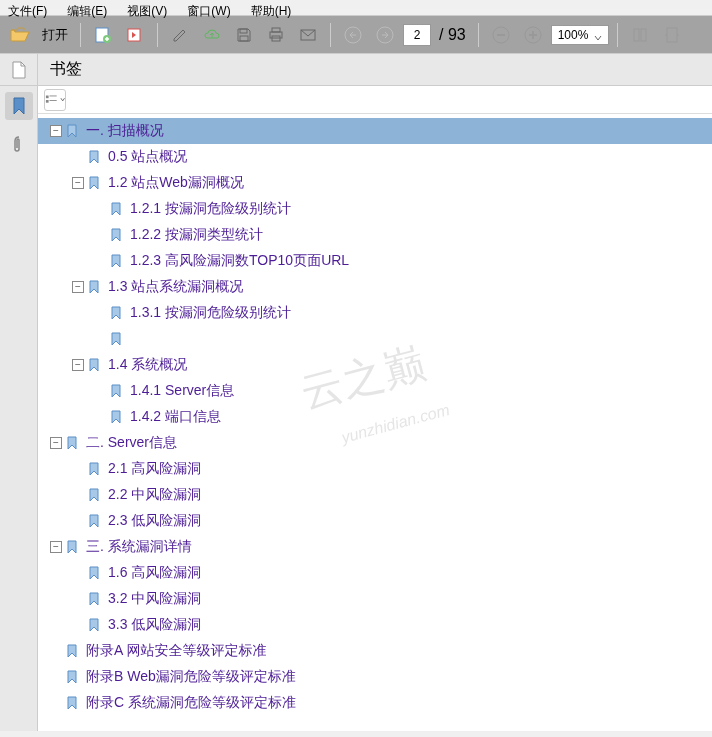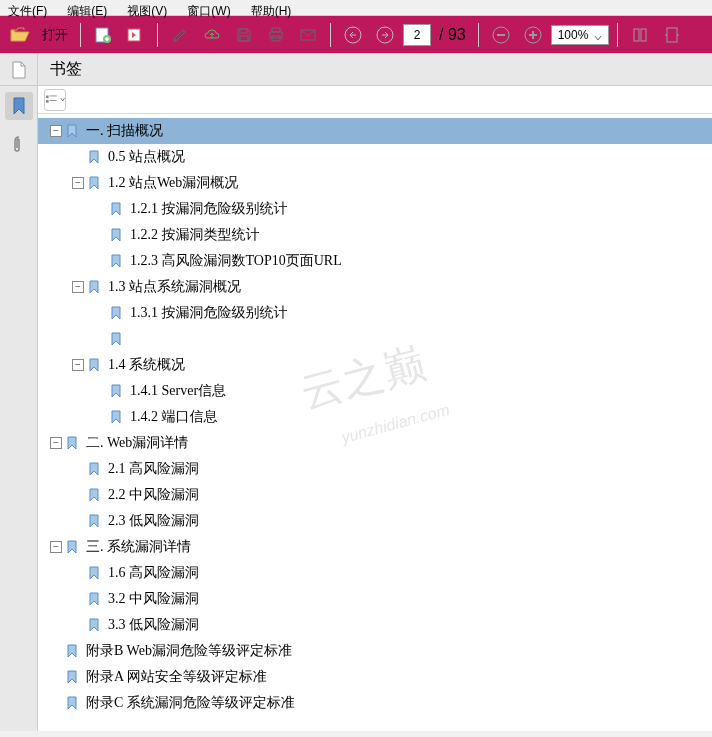--- a/index.html
+++ b/index.html
@@ -1,21 +1,21 @@
 <!DOCTYPE html>
 <html><head>
 <meta charset="utf-8">
 <style>
 * { margin: 0; padding: 0; box-sizing: border-box; font-family: "Microsoft YaHei", Arial, sans-serif; }
 body { width: 712px; height: 737px; background: #f0f0f0; overflow: hidden; font-size: 13px; }
 
 .menubar { background: #f0f0f0; padding: 2px 4px; display: flex; gap: 12px; border-bottom: 1px solid #ccc; height: 16px; }
 .menubar span { cursor: pointer; padding: 1px 4px; font-size: 12px; }
 
-.toolbar { background: #be185d; padding: 4px 6px; display: flex; align-items: center; gap: 4px; border-bottom: 1px solid #ccc; height: 38px; }
+.toolbar { background: #a3a3a3; padding: 4px 6px; display: flex; align-items: center; gap: 4px; border-bottom: 1px solid #ccc; height: 38px; }
 .tb-btn { width: 28px; height: 28px; display: flex; align-items: center; justify-content: center; border-radius: 3px; cursor: pointer; }
 .tb-sep { width: 1px; height: 24px; background: #ccc; margin: 0 4px; }
 .tb-text { font-size: 13px; padding: 0 4px; }
 .page-input { width: 28px; height: 22px; text-align: center; border: 1px solid #999; font-size: 12px; }
 .page-total { font-size: 16px; padding: 0 4px; }
 .zoom-box { border: 1px solid #999; padding: 2px 6px; font-size: 12px; display: flex; align-items: flex-end; gap: 6px; background: #fff; }
 
 .tabbar { background: #e8e8e8; display: flex; align-items: center; height: 32px; border-bottom: 1px solid #ccc; }
 .tab-left { width: 38px; display: flex; align-items: center; justify-content: center; border-right: 1px solid #ccc; height: 100%; }
 .tab-title { padding: 0 12px; font-size: 16px; }
@@ -29,21 +29,21 @@
 .pane-tools { height: 28px; border-bottom: 1px solid #ddd; display: flex; align-items: center; padding: 0 6px; gap: 6px; }
 .tool-sm { width: 22px; height: 22px; border: 1px solid #ccc; border-radius: 3px; display: flex; align-items: center; justify-content: center; cursor: pointer; }
 
 .tree { padding: 4px 0; }
 .node { display: flex; align-items: center; height: 26px; padding-left: 8px; cursor: pointer; white-space: nowrap; }
 .node.sel { background: #8db4d6; }
 .node .sp { display: inline-block; }
 .toggle { width: 12px; height: 12px; border: 1px solid #888; display: flex; align-items: center; justify-content: center; font-size: 10px; line-height: 1; margin-right: 4px; background: #fff; color: #555; }
 .toggle-empty { width: 16px; }
 .bm-ico { width: 14px; height: 14px; margin-right: 6px; display: flex; align-items: center; }
-.lbl { font-size: 14px; color: #000000; font-family: Liberation Serif, serif; }
+.lbl { font-size: 14px; color: #4c1d95; }
 
 .watermark { position: absolute; top: 350px; left: 300px; font-size: 42px; color: rgba(150,150,150,0.25); transform: rotate(-15deg); pointer-events: none; font-weight: 300; }
 .watermark2 { position: absolute; top: 415px; left: 340px; font-size: 16px; color: rgba(150,150,150,0.25); transform: rotate(-15deg); pointer-events: none; font-style: italic; }
 
 svg { display: block; }
 </style>
 </head>
 <body>
 
 <div class="menubar">
@@ -315,21 +315,21 @@
           <span class="lbl">1.4.2 端口信息</span>
         </div>
         <div class="node">
           <span class="sp" style="width: 4px;"></span>
           <span class="toggle">−</span>
           <span class="bm-ico">
             <svg width="12" height="14" viewBox="0 0 12 14">
               <path d="M2 1 L10 1 L10 13 L6 9 L2 13 Z" fill="#a8c8e8" stroke="#5a8fc7"></path>
             </svg>
           </span>
-          <span class="lbl">二. Web漏洞详情</span>
+          <span class="lbl">二. Server信息</span>
         </div>
         <div class="node">
           <span class="sp" style="width: 26px;"></span>
           <span class="toggle-empty sp"></span>
           <span class="bm-ico">
             <svg width="12" height="14" viewBox="0 0 12 14">
               <path d="M2 1 L10 1 L10 13 L6 9 L2 13 Z" fill="#a8c8e8" stroke="#5a8fc7"></path>
             </svg>
           </span>
           <span class="lbl">2.1 高风险漏洞</span>
@@ -395,31 +395,31 @@
           <span class="lbl">3.3 低风险漏洞</span>
         </div>
         <div class="node">
           <span class="sp" style="width: 4px;"></span>
           <span class="toggle-empty sp"></span>
           <span class="bm-ico">
             <svg width="12" height="14" viewBox="0 0 12 14">
               <path d="M2 1 L10 1 L10 13 L6 9 L2 13 Z" fill="#a8c8e8" stroke="#5a8fc7"></path>
             </svg>
           </span>
+          <span class="lbl">附录A 网站安全等级评定标准</span>
+        </div>
+        <div class="node">
+          <span class="sp" style="width: 4px;"></span>
+          <span class="toggle-empty sp"></span>
+          <span class="bm-ico">
+            <svg width="12" height="14" viewBox="0 0 12 14">
+              <path d="M2 1 L10 1 L10 13 L6 9 L2 13 Z" fill="#a8c8e8" stroke="#5a8fc7"></path>
+            </svg>
+          </span>
           <span class="lbl">附录B Web漏洞危险等级评定标准</span>
-        </div>
-        <div class="node">
-          <span class="sp" style="width: 4px;"></span>
-          <span class="toggle-empty sp"></span>
-          <span class="bm-ico">
-            <svg width="12" height="14" viewBox="0 0 12 14">
-              <path d="M2 1 L10 1 L10 13 L6 9 L2 13 Z" fill="#a8c8e8" stroke="#5a8fc7"></path>
-            </svg>
-          </span>
-          <span class="lbl">附录A 网站安全等级评定标准</span>
         </div>
         <div class="node">
           <span class="sp" style="width: 4px;"></span>
           <span class="toggle-empty sp"></span>
           <span class="bm-ico">
             <svg width="12" height="14" viewBox="0 0 12 14">
               <path d="M2 1 L10 1 L10 13 L6 9 L2 13 Z" fill="#a8c8e8" stroke="#5a8fc7"></path>
             </svg>
           </span>
           <span class="lbl">附录C 系统漏洞危险等级评定标准</span>

